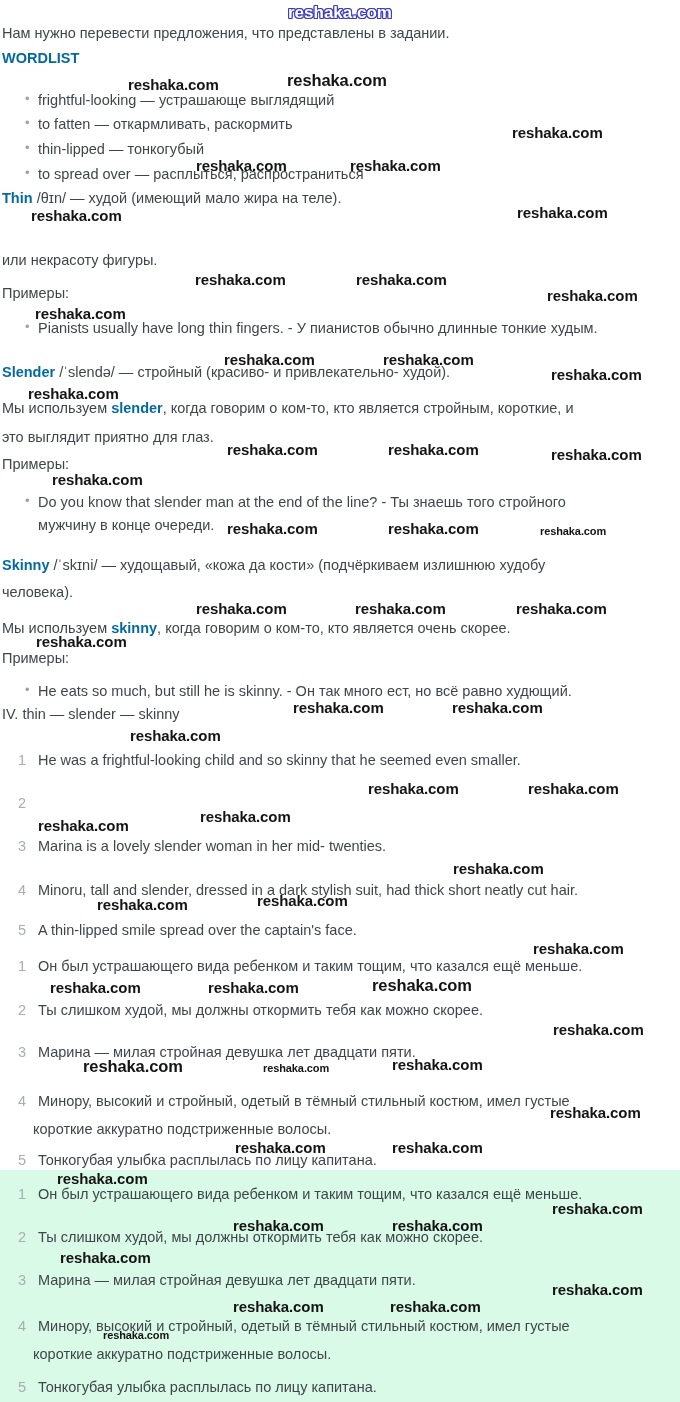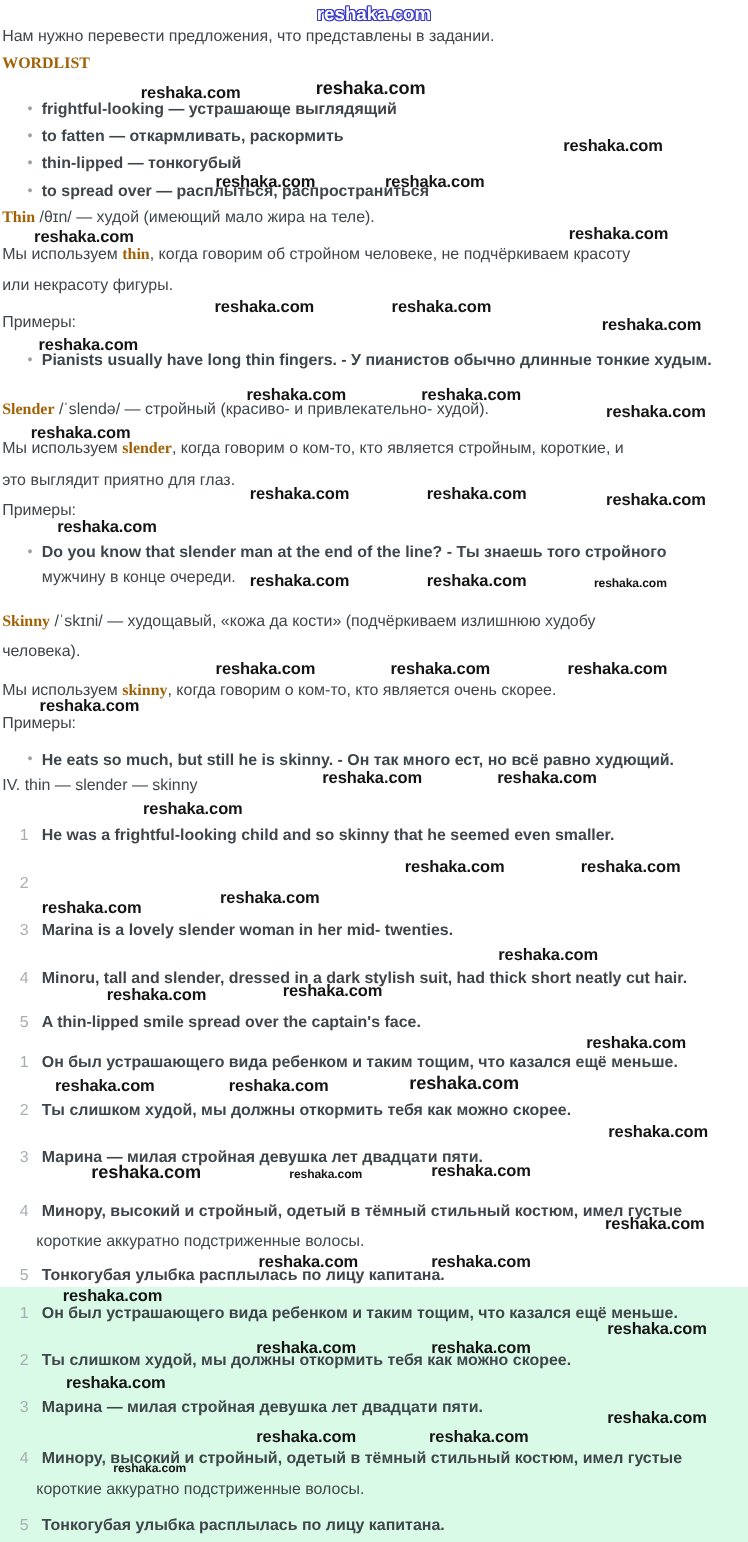--- a/index.html
+++ b/index.html
@@ -4,25 +4,25 @@
 <style>
   html,body{margin:0;padding:0;}
   body{
     width:680px;height:1402px;background:#ffffff;position:relative;overflow:hidden;
     font-family:"Liberation Sans","DejaVu Sans",sans-serif;color:#3f464b;
   }
   .page{position:absolute;inset:0;}
   .answers-bg{position:absolute;left:0;top:1170px;width:680px;height:232px;background:#d9fae7;z-index:1;}
   .content{position:absolute;inset:0;z-index:2;}
   .line{position:absolute;left:2px;font-size:14.5px;line-height:18px;white-space:nowrap;text-align:right;}
-  .b{font-weight:700;color:#a16207;font-family:Liberation Serif, serif;}
+  .b{font-weight:700;color:#0369a1;}
   .row{position:absolute;left:0;width:680px;height:18px;font-size:14.5px;line-height:18px;white-space:nowrap;}
   .dot{position:absolute;left:25px;top:-1px;color:#9ba1a5;font-size:13px;}
   .num{position:absolute;left:18px;color:#a8adb1;}
-  .txt{position:absolute;left:38px;font-weight:bold;}
+  .txt{position:absolute;left:38px;}
   .cont{position:absolute;left:33px;font-size:14.5px;line-height:18px;white-space:nowrap;}
   #watermarks{position:absolute;inset:0;z-index:5;pointer-events:none;}
   .wm{position:absolute;font-weight:700;font-size:15px;color:#141414;white-space:nowrap;letter-spacing:-0.1px;}
   .wm.sm{font-size:11px;font-weight:600;}
   .wm.lg{font-size:16.5px;}
   .wm-top{
     position:absolute;left:288px;top:3px;font-weight:700;font-size:17px;color:#ffffff;white-space:nowrap;
     text-shadow:-1px -1px 0 #3b3bc6,1px -1px 0 #3b3bc6,-1px 1px 0 #3b3bc6,1px 1px 0 #3b3bc6,
                 0 1px 0 #3b3bc6,0 -1px 0 #3b3bc6,1px 0 0 #3b3bc6,-1px 0 0 #3b3bc6;
   }
@@ -52,23 +52,20 @@
       <span class="dot">•</span>
       <span class="txt">thin-lipped — тонкогубый</span>
     </div>
     <div class="row" style="top:165px">
       <span class="dot">•</span>
       <span class="txt">to spread over — расплыться, распространиться</span>
     </div>
 
     <div class="line" style="top:189px">
       <span class="b">Thin</span><span> /θɪn/ — худой (имеющий мало жира на теле).</span>
-    </div>
-    <div class="line" style="top:222px">
-      <span>Мы используем </span><span class="b">thin</span><span>, когда говорим об стройном человеке, не подчёркиваем красоту</span>
     </div>
     <div class="line" style="top:251px">или некрасоту фигуры.</div>
     <div class="line" style="top:284px">Примеры:</div>
     <div class="row" style="top:319px">
       <span class="dot">•</span>
       <span class="txt">Pianists usually have long thin fingers. - У пианистов обычно длинные тонкие худым.</span>
     </div>
 
     <div class="line" style="top:363px">
       <span class="b">Slender</span><span> /ˈslendə/ — стройный (красиво- и привлекательно- худой).</span>

